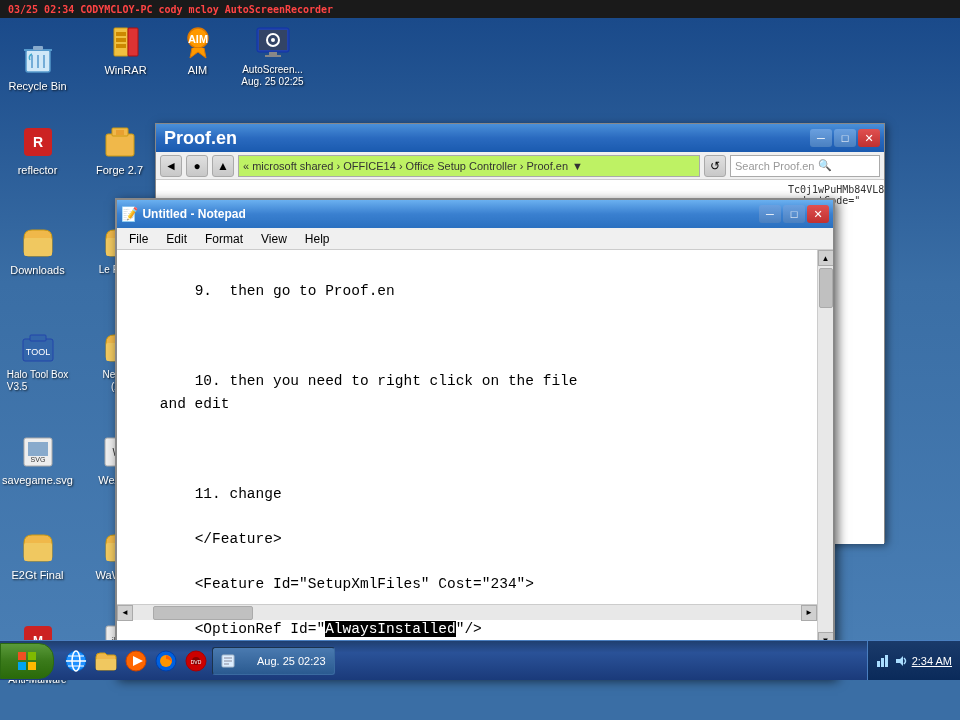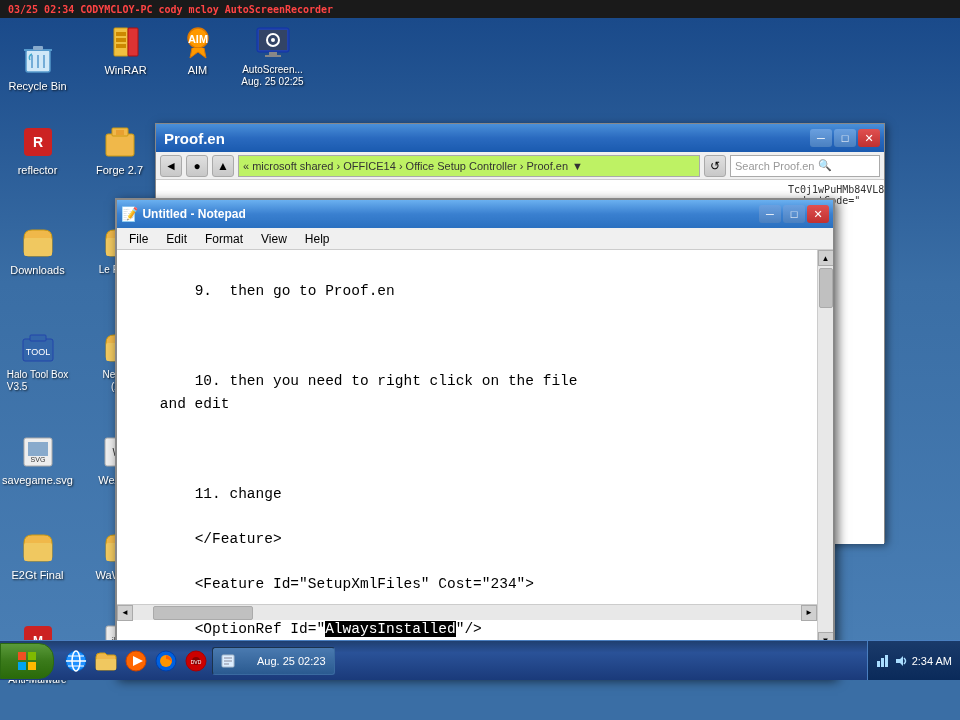--- a/index.html
+++ b/index.html
@@ -74,20 +74,21 @@
       height: 100%;
       gap: 4px;
       background: linear-gradient(180deg, #1a3a6a 0%, #0a2a5a 100%);
       border-left: 1px solid #4a7fc0;
     }
 
     .tray-time {
       color: white;
       font-size: 11px;
       text-align: center;
+      text-decoration: underline;
     }
 
     
     .desktop-icon {
       position: absolute;
       display: flex;
       flex-direction: column;
       align-items: center;
       width: 75px;
       cursor: pointer;
@@ -128,21 +129,21 @@
       height: 28px;
       background: linear-gradient(180deg, #4a90d9 0%, #2a6abf 50%, #1a5aaf 100%);
       display: flex;
       align-items: center;
       padding: 0 4px;
       justify-content: space-between;
     }
 
     .explorer-title {
       color: white;
-      font-size: 15px;
+      font-size: 18px;
       font-weight: bold;
       padding-left: 4px;
     }
 
     .window-controls {
       display: flex;
       gap: 2px;
     }
 
     .win-btn {

